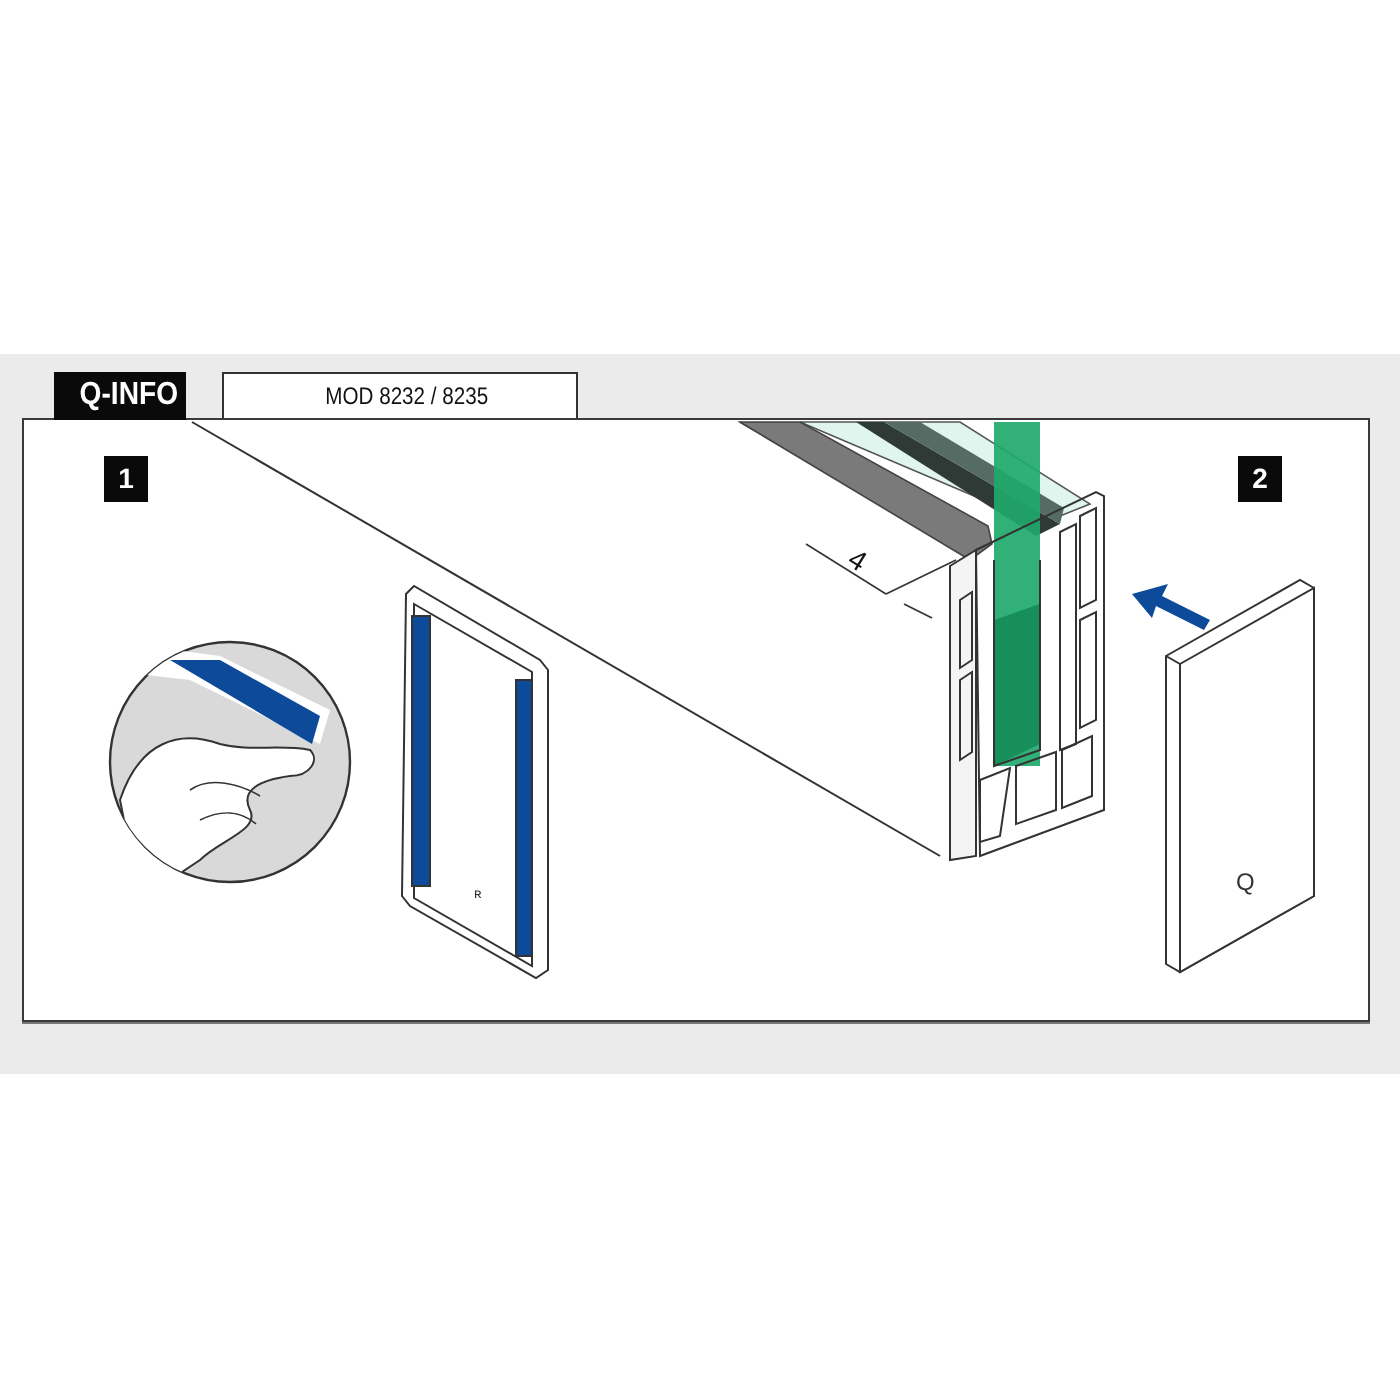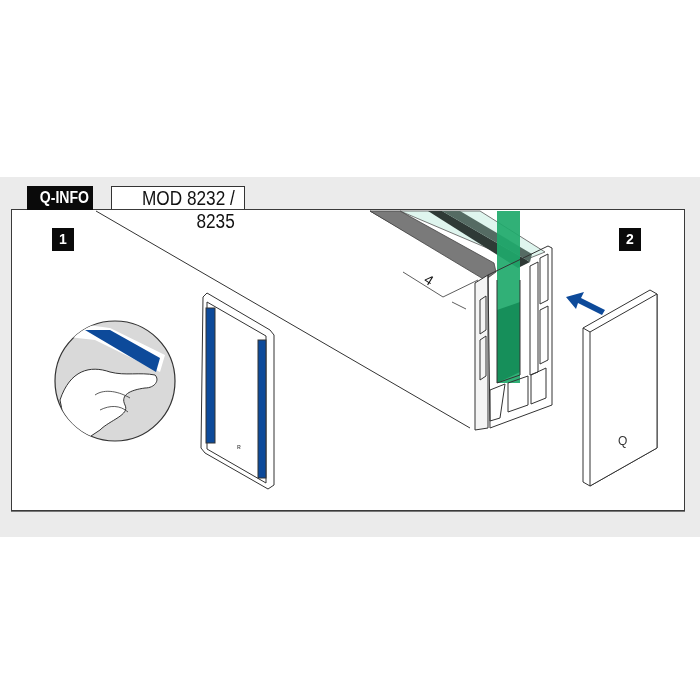--- a/index.html
+++ b/index.html
@@ -1,21 +1,21 @@
 <!DOCTYPE html>
 <html><head>
 <meta charset="utf-8">
 <style>
   html,body{margin:0;padding:0;background:#ffffff;}
   body{width:700px;height:700px;position:relative;overflow:hidden;font-family:"Liberation Sans",sans-serif;}
   .band{position:absolute;left:0;top:177px;width:700px;height:360px;background:#ebebeb;}
   .frame{position:absolute;left:11px;top:209px;width:672px;height:300px;background:#ffffff;border:1px solid #3a3a3a;box-shadow:0 1px 0 #777;}
   .tab-q{position:absolute;left:27px;top:186px;width:75px;height:24px;background:#0a0a0a;color:#fff;font-weight:bold;font-size:16px;line-height:24px;text-align:center;letter-spacing:0px;font-family:"Liberation Sans",sans-serif;transform:scaleX(0.88);transform-origin:left center;}
   .tab-q span{display:inline-block;width:85px;}
-  .tab-mod{position:absolute;left:111px;top:186px;width:132px;height:22px;background:#fff;border:1px solid #333;border-bottom:none;color:#111;font-size:20px;line-height:23px;text-align:right;}
+  .tab-mod{position:absolute;left:111px;top:186px;width:132px;height:22px;background:#fff;border:1px solid #333;border-bottom:none;color:#111;font-size:12px;line-height:23px;text-align:left;padding-left:44px;}
   .tab-mod span{display:inline-block;transform:scaleX(0.86);}
   .badge{position:absolute;top:228px;width:22px;height:23px;background:#0a0a0a;color:#fff;font-weight:bold;font-size:14px;line-height:23px;text-align:center;}
   .badge-1{left:52px;}
   .badge-2{left:619px;}
   svg.art{position:absolute;left:0;top:0;width:700px;height:700px;pointer-events:none;}
 </style>
 </head>
 <body>
 
 <div class="band"></div>

